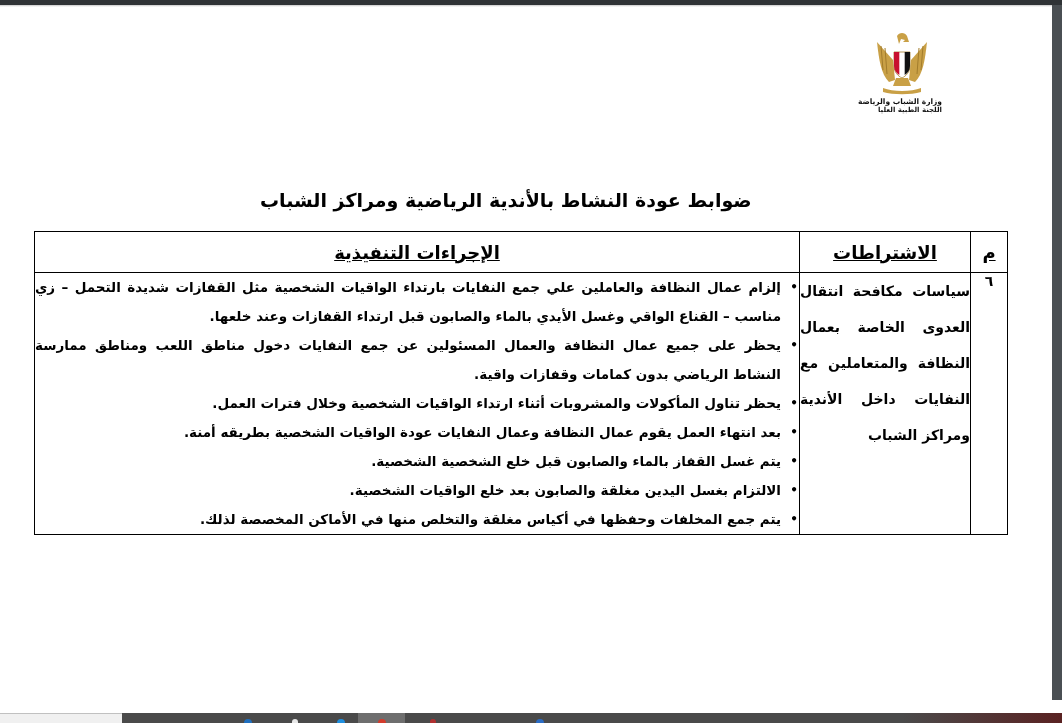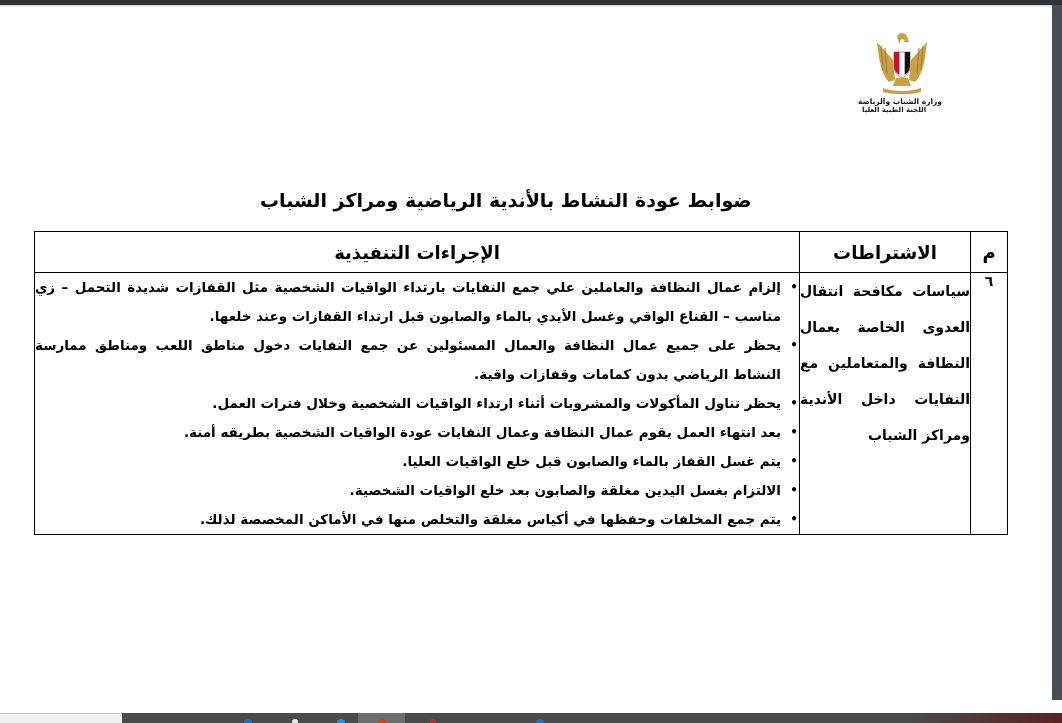--- a/index.html
+++ b/index.html
@@ -19,21 +19,21 @@
     .right-gutter {
       position: absolute; right: 0; top: 5px; width: 10px; height: 695px;
       background: #4a4f53;
     }
     .page {
       position: absolute; left: 0; top: 7px; width: 1052px; height: 693px;
       background: #ffffff;
     }
     .logo {
       position: absolute; left: 862px; top: 30px; width: 80px; height: 100px;
-      text-align: left;
+      text-align: right;
     }
     .logo svg { display: block; margin: 0 auto; }
     .logo .ministry {
       font-family: "DejaVu Sans", sans-serif; font-size: 7.5px; font-weight: bold;
       color: #111; direction: rtl; margin-top: 1px; white-space: nowrap;
     }
     .logo .committee {
       font-family: "DejaVu Sans", sans-serif; font-size: 7px; font-weight: bold;
       color: #111; direction: rtl; white-space: nowrap;
     }
@@ -46,20 +46,21 @@
       position: absolute; left: 34px; top: 231px; width: 974px;
       border-collapse: collapse; direction: rtl;
       font-family: "DejaVu Sans", sans-serif; color: #000;
     }
     table.rules th, table.rules td {
       border: 1.5px solid #000; vertical-align: top; padding: 0;
     }
     table.rules th {
       height: 40px; font-weight: bold; font-size: 18px; vertical-align: middle;
       text-align: center;
+      text-decoration: underline;
     }
     .col-num { width: 36px; }
     .col-req { width: 170px; }
     .col-proc { width: auto; }
     td.num-cell {
       font-weight: bold; font-size: 14px; text-align: center; padding-top: 6px;
     }
     td.req-cell {
       font-weight: bold; font-size: 14px; line-height: 36px; padding: 0 6px 0 6px;
       text-align: justify; text-align-last: right;
@@ -136,21 +137,21 @@
   <tbody>
     <tr>
       <td class="num-cell">٦</td>
       <td class="req-cell">سياسات مكافحة انتقال العدوى الخاصة بعمال النظافة والمتعاملين مع النفايات داخل الأندية ومراكز الشباب</td>
       <td class="proc-cell">
         <ul class="proc-list">
           <li><span class="bullet">•</span><span>إلزام عمال النظافة والعاملين علي جمع النفايات بارتداء الواقيات الشخصية مثل القفازات شديدة التحمل – زي مناسب – القناع الواقي وغسل الأيدي بالماء والصابون قبل ارتداء القفازات وعند خلعها.</span></li>
           <li><span class="bullet">•</span><span>يحظر على جميع عمال النظافة والعمال المسئولين عن جمع النفايات دخول مناطق اللعب ومناطق ممارسة النشاط الرياضي بدون كمامات وقفازات واقية.</span></li>
           <li><span class="bullet">•</span><span>يحظر تناول المأكولات والمشروبات أثناء ارتداء الواقيات الشخصية وخلال فترات العمل.</span></li>
           <li><span class="bullet">•</span><span>بعد انتهاء العمل يقوم عمال النظافة وعمال النفايات عودة الواقيات الشخصية بطريقه أمنة.</span></li>
-          <li><span class="bullet">•</span><span>يتم غسل القفاز بالماء والصابون قبل خلع الواقيات العليا.</span></li>
+          <li><span class="bullet">•</span><span>يتم غسل القفاز بالماء والصابون قبل خلع الشخصية الشخصية.</span></li>
           <li><span class="bullet">•</span><span>الالتزام بغسل اليدين مغلقة والصابون بعد خلع الواقيات الشخصية.</span></li>
           <li><span class="bullet">•</span><span>يتم جمع المخلفات وحفظها في أكياس مغلقة والتخلص منها في الأماكن المخصصة لذلك.</span></li>
         </ul>
       </td>
     </tr>
   </tbody>
 </table>
 
 <div class="taskbar">
   <div class="search-box"></div>

